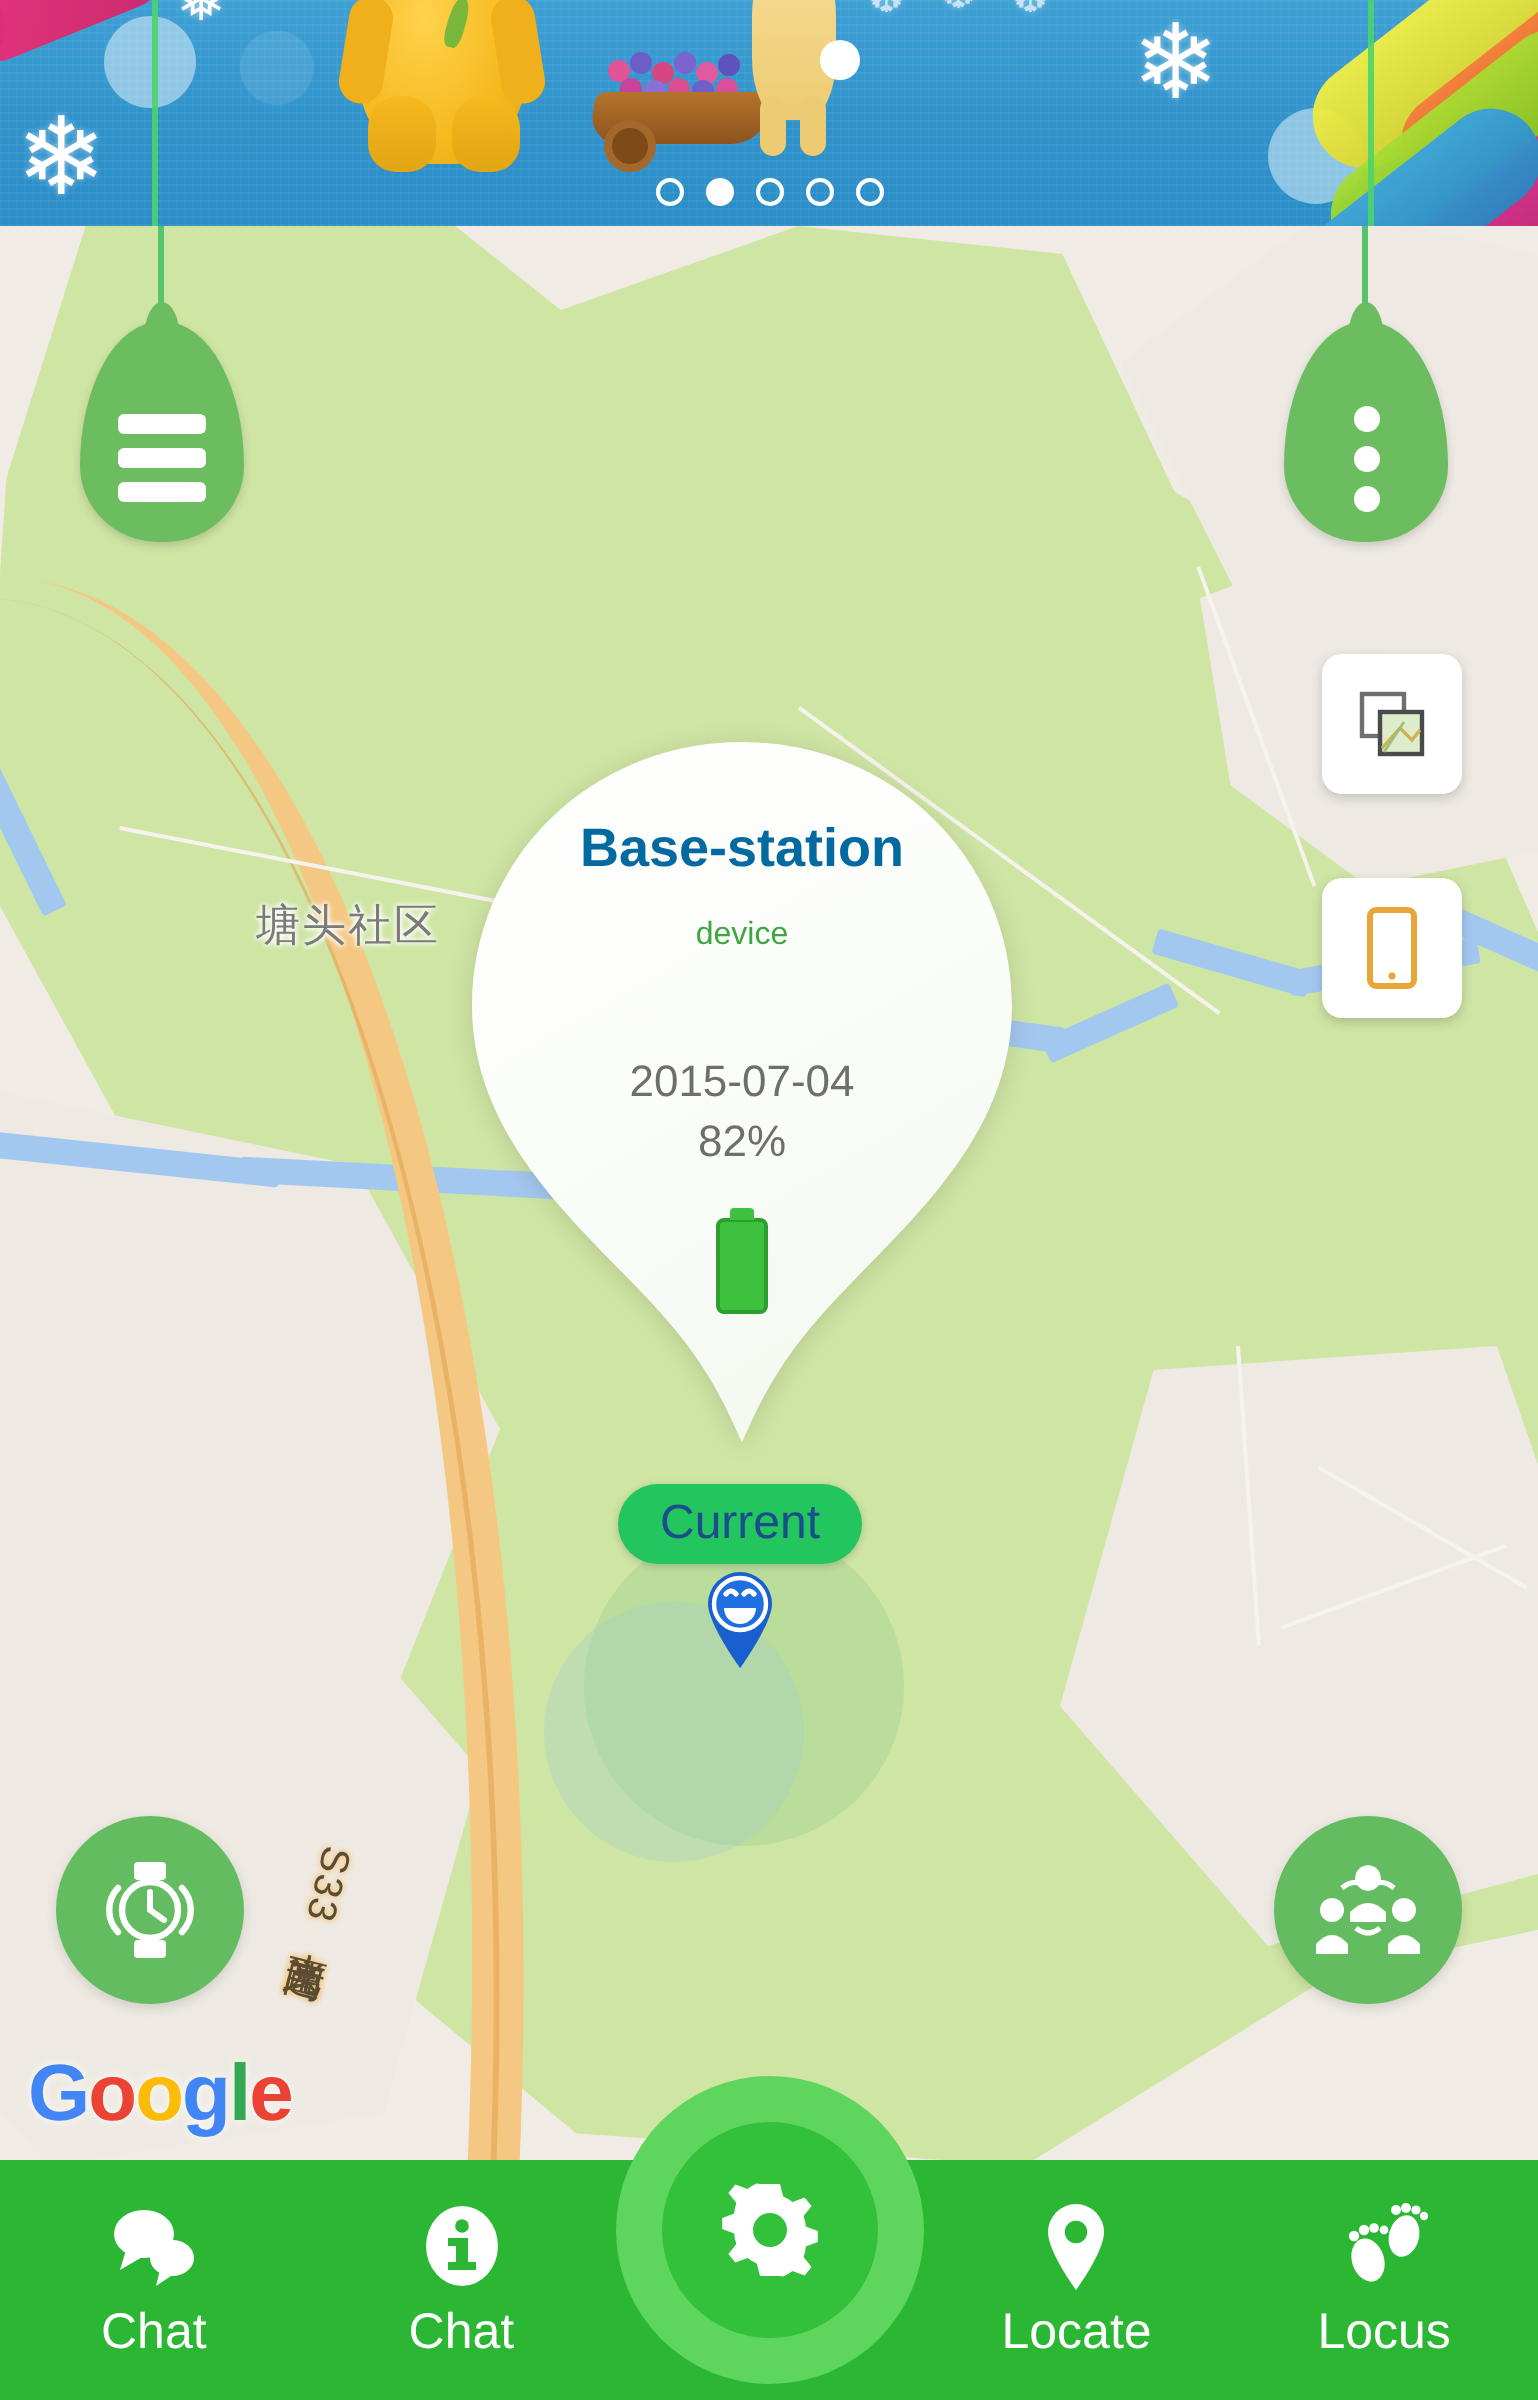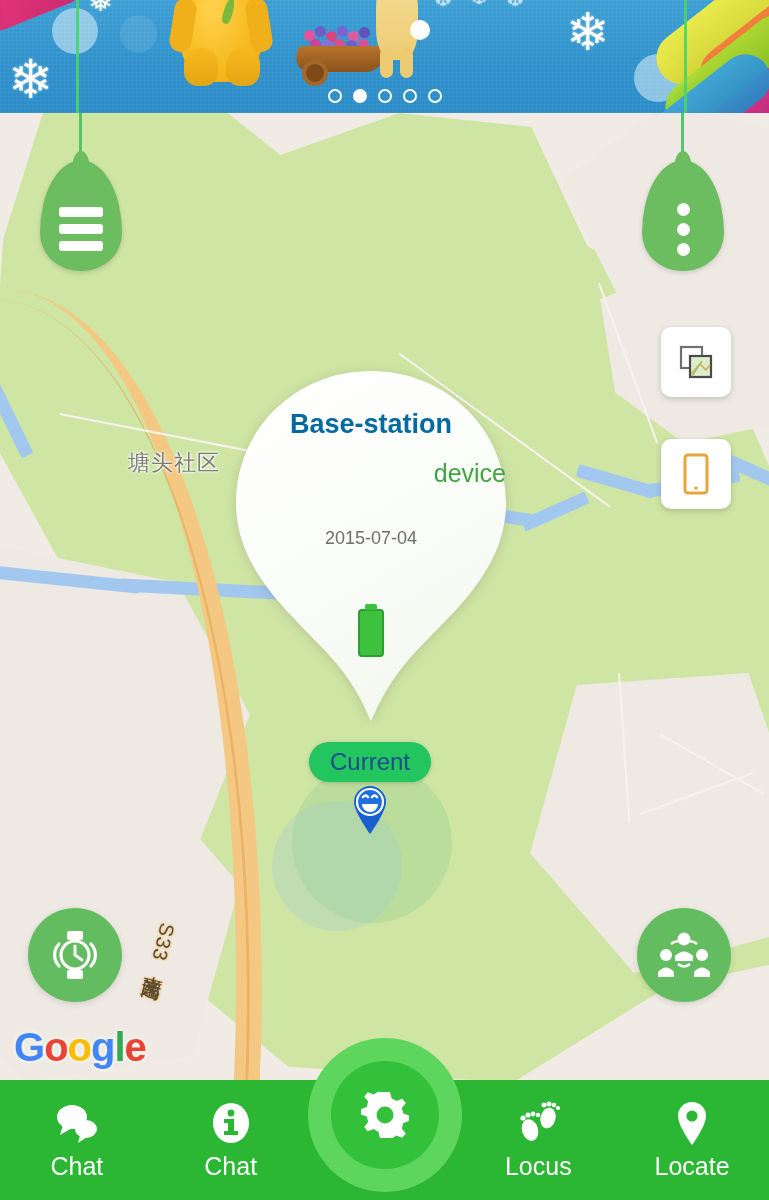--- a/index.html
+++ b/index.html
@@ -159,24 +159,24 @@
     position:absolute; left:236px; top:258px; width:270px; height:350px;
     filter:drop-shadow(0 2px 6px rgba(0,0,0,.13));
   }
   .balloon-bg{
     position:absolute; inset:0;
     background:linear-gradient(150deg,#ffffff 0%,#fbfdf9 45%,#f2f7ee 100%);
     clip-path:path("M135 0 C 210 0 270 58 270 132 C 270 205 205 250 170 292 C 148 318 140 340 135 350 C 130 340 122 318 100 292 C 65 250 0 205 0 132 C 0 58 60 0 135 0 Z");
   }
   .balloon-title{ position:absolute; left:0; right:0; top:38px; text-align:center;
     font-size:27px; font-weight:bold; color:#0369a1; }
-  .balloon-sub{ position:absolute; left:0; right:0; top:88px; text-align:right;
-    font-size:25px; color:#3fa63f; }
+  .balloon-sub{ position:absolute; left:0; right:0; top:88px; text-align:center;
+    font-size:16px; color:#3fa63f; }
   .balloon-meta{ position:absolute; left:0; right:0; top:155px; text-align:center;
-    font-size:18px; color:#6e6e6e; line-height:1.35; }
+    font-size:22px; color:#6e6e6e; line-height:1.35; }
   .battery{ position:absolute; left:50%; margin-left:-13px; top:238px;
     width:26px; height:48px; background:#3ec13e; border-radius:4px;
     border:2px solid #2f9e31; }
   .battery:before{ content:""; position:absolute; left:50%; margin-left:-6px; top:-7px;
     width:12px; height:6px; background:#3ec13e; border-radius:2px 2px 0 0; }
 
   
   .accuracy{ position:absolute; border-radius:50%; }
   .cur-pill{
     position:absolute; left:309px; top:629px; width:122px; height:40px;
@@ -369,20 +369,21 @@
         <path d="M22 34 q6 5 12 0" stroke="#fff" stroke-width="2.6" fill="none"></path>
       </svg>
     </div>
 
     <div class="balloon">
       <div class="balloon-bg"></div>
       <div class="balloon-title">Base-station</div>
       <div class="balloon-sub">device</div>
       <div class="balloon-meta">
         <div>2015-07-04</div>
+        <div>82%</div>
       </div>
       <div class="battery"></div>
     </div>
 
     <div class="cur-pill">Current</div>
     <div class="cur-pin">
       <svg width="38" height="50" viewBox="0 0 38 50">
         <path d="M19 49 C 19 49 3 27 3 17 A16 16 0 1 1 35 17 C 35 27 19 49 19 49 Z" fill="#1a5fd0"></path>
         <circle cx="19" cy="17" r="13" fill="#1f6fe0"></circle>
         <circle cx="19" cy="17" r="13" fill="none" stroke="#fff" stroke-width="2.2"></circle>
@@ -417,50 +418,50 @@
           <rect x="19" y="18" width="6" height="16" fill="#2bb634"></rect>
           <rect x="15" y="30" width="14" height="4" fill="#2bb634"></rect>
           <rect x="15" y="18" width="7" height="4" fill="#2bb634"></rect>
         </svg>
       </span>
       <span class="nav-label">Chat</span>
     </div>
 
     <div class="nav-item center">
       <span class="nav-label"></span>
+    </div>
+
+    <div class="nav-item">
+      <span class="nav-ico">
+        <svg width="40" height="46" viewBox="0 0 40 46">
+          <path d="M20 45 C20 45 6 26 6 16 A14 14 0 1 1 34 16 C34 26 20 45 20 45 Z" fill="#fff"></path>
+          <circle cx="20" cy="16" r="5.6" fill="#2bb634"></circle>
+        </svg>
+      </span>
+      <span class="nav-label">Locate</span>
     </div>
 
     <div class="nav-item">
       <span class="nav-ico">
         <svg width="48" height="46" viewBox="0 0 48 46">
           <ellipse cx="16" cy="30" rx="8" ry="11" fill="#fff" transform="rotate(-18 16 30)"></ellipse>
           <circle cx="9" cy="18" r="2.6" fill="#fff"></circle>
           <circle cx="14" cy="15" r="2.6" fill="#fff"></circle>
           <circle cx="19" cy="14" r="2.4" fill="#fff"></circle>
           <circle cx="24" cy="15" r="2.2" fill="#fff"></circle>
           <ellipse cx="34" cy="18" rx="7.5" ry="10.5" fill="#fff" transform="rotate(14 34 18)"></ellipse>
           <circle cx="30" cy="5" r="2.5" fill="#fff"></circle>
           <circle cx="35" cy="4" r="2.5" fill="#fff"></circle>
           <circle cx="40" cy="5" r="2.3" fill="#fff"></circle>
           <circle cx="44" cy="8" r="2.1" fill="#fff"></circle>
         </svg>
       </span>
       <span class="nav-label">Locus</span>
     </div>
 
-    <div class="nav-item">
-      <span class="nav-ico">
-        <svg width="40" height="46" viewBox="0 0 40 46">
-          <path d="M20 45 C20 45 6 26 6 16 A14 14 0 1 1 34 16 C34 26 20 45 20 45 Z" fill="#fff"></path>
-          <circle cx="20" cy="16" r="5.6" fill="#2bb634"></circle>
-        </svg>
-      </span>
-      <span class="nav-label">Locate</span>
-    </div>
-
     <div class="fab-ring">
       <div class="fab">
         <svg width="62" height="62" viewBox="0 0 62 62">
           <path fill="#fff" d="M31 8 l5 0 1.6 6.3 a18 18 0 0 1 4.6 2.7 l6.1-2.3 3.5 4.3 -4 5 a18 18 0 0 1 1.1 5.3 l6 2.2 0 5.5 -6 2.2 a18 18 0 0 1 -1.1 5.3 l4 5 -3.5 4.3 -6.1 -2.3 a18 18 0 0 1 -4.6 2.7 L36 54 l-5 0 -5 0 -1.6 -6.3 a18 18 0 0 1 -4.6 -2.7 l-6.1 2.3 -3.5 -4.3 4 -5 a18 18 0 0 1 -1.1 -5.3 l-6 -2.2 0 -5.5 6 -2.2 a18 18 0 0 1 1.1 -5.3 l-4 -5 3.5 -4.3 6.1 2.3 a18 18 0 0 1 4.6 -2.7 L26 8 Z"></path>
           <circle cx="31" cy="31" r="8.5" fill="#33c13c"></circle>
         </svg>
       </div>
     </div>
   </div>
 

